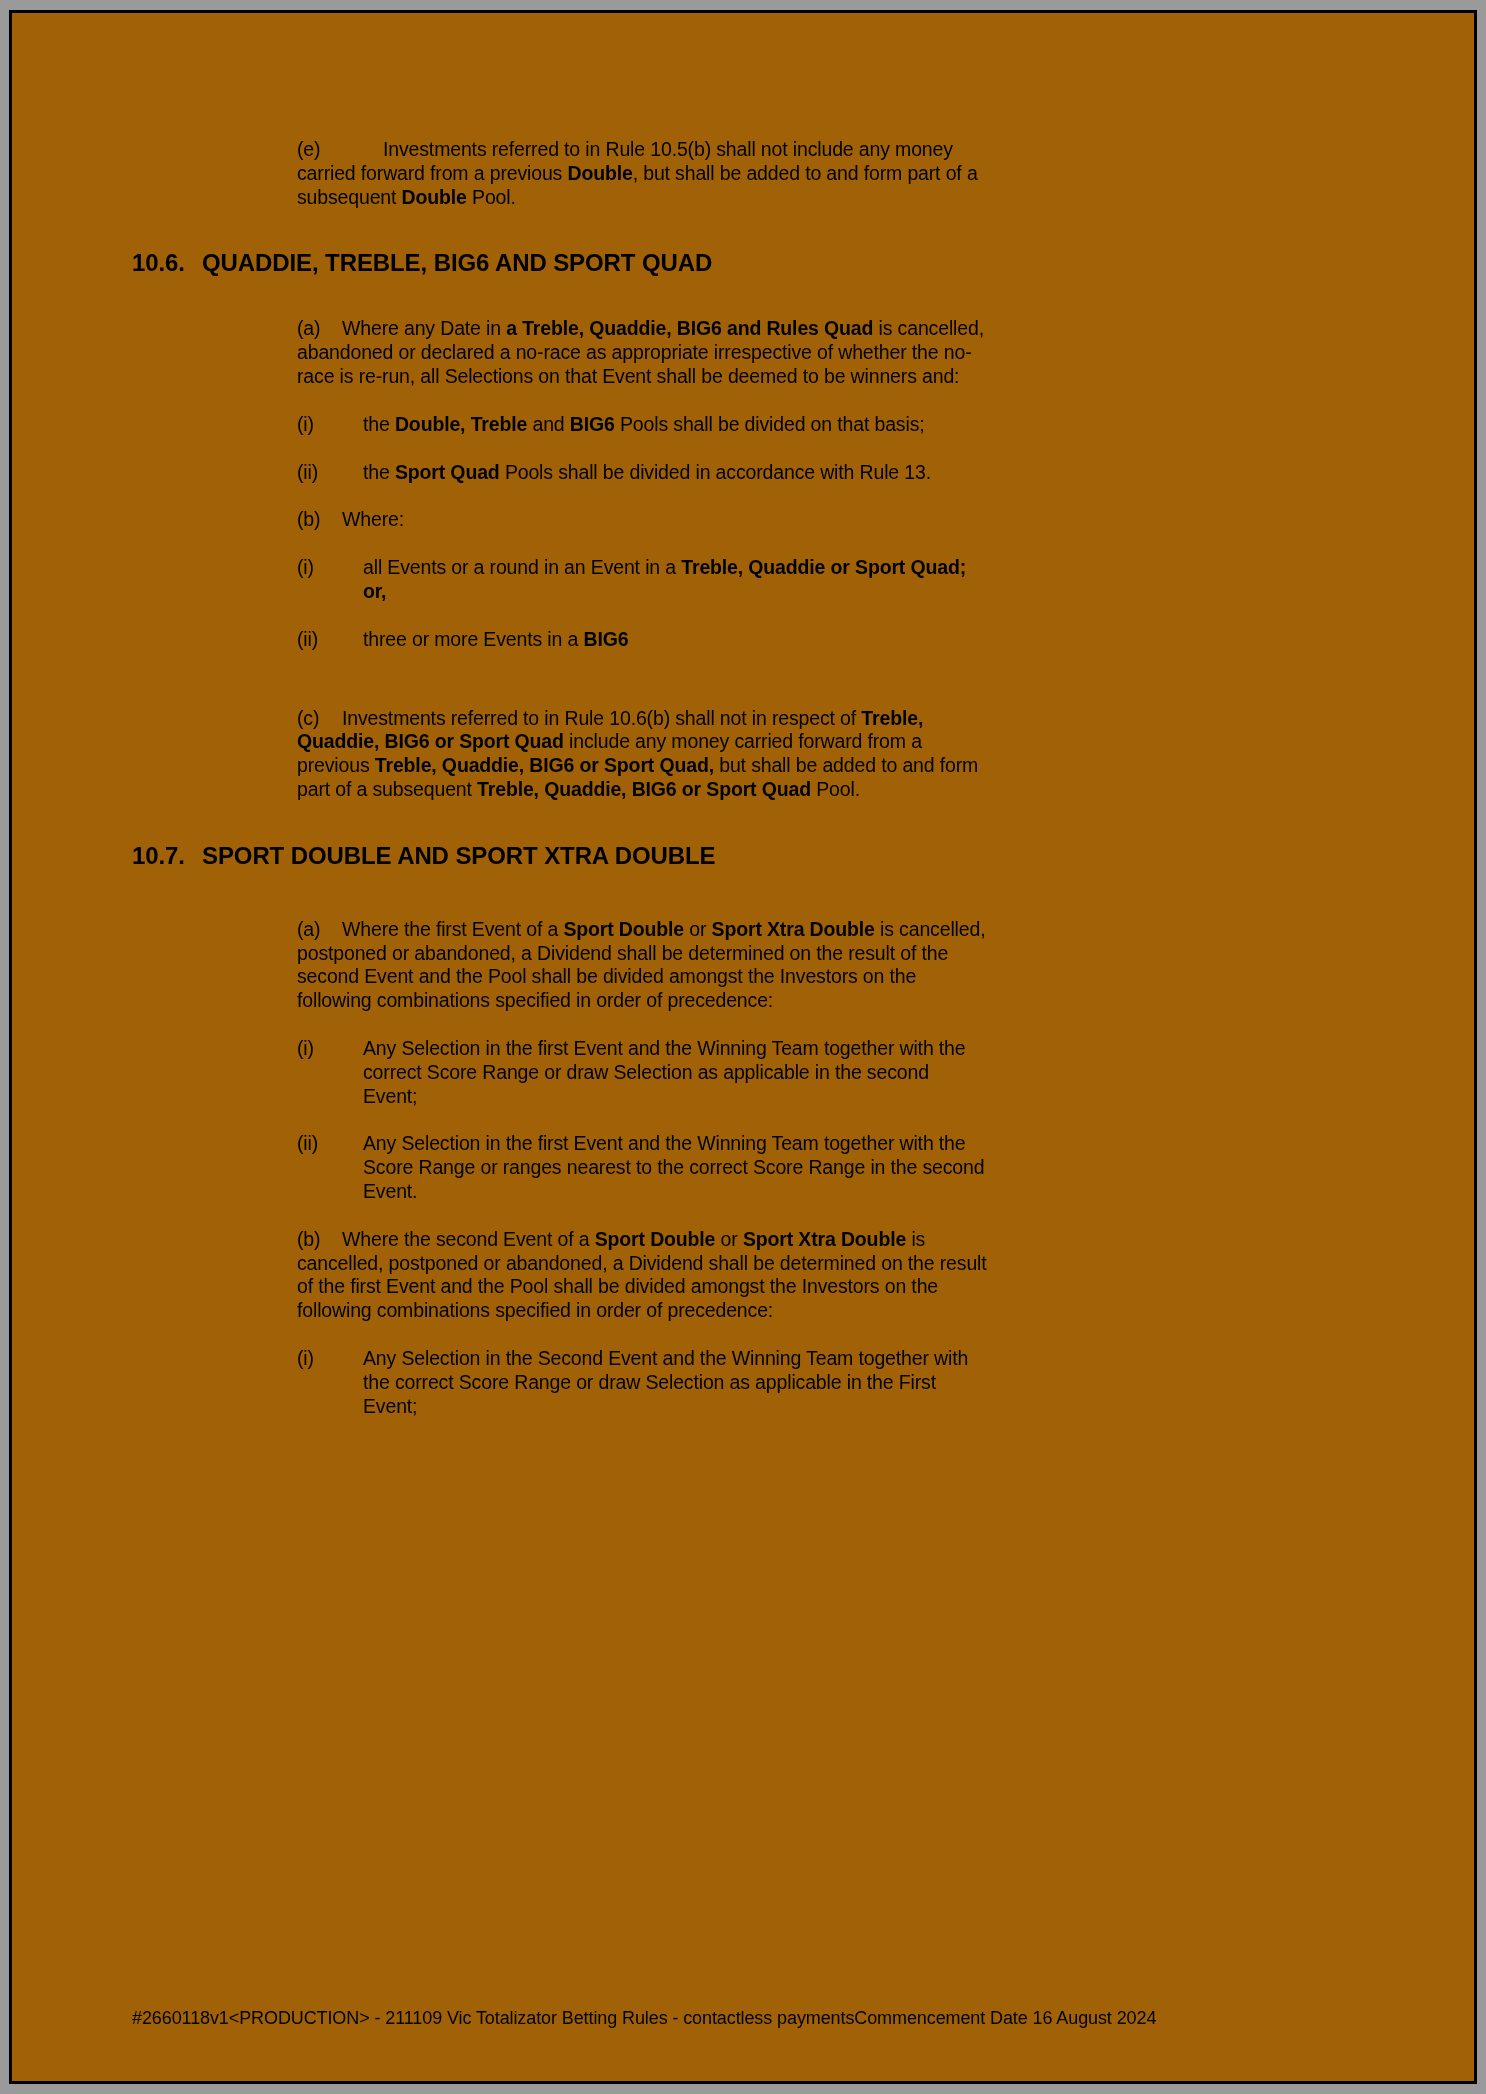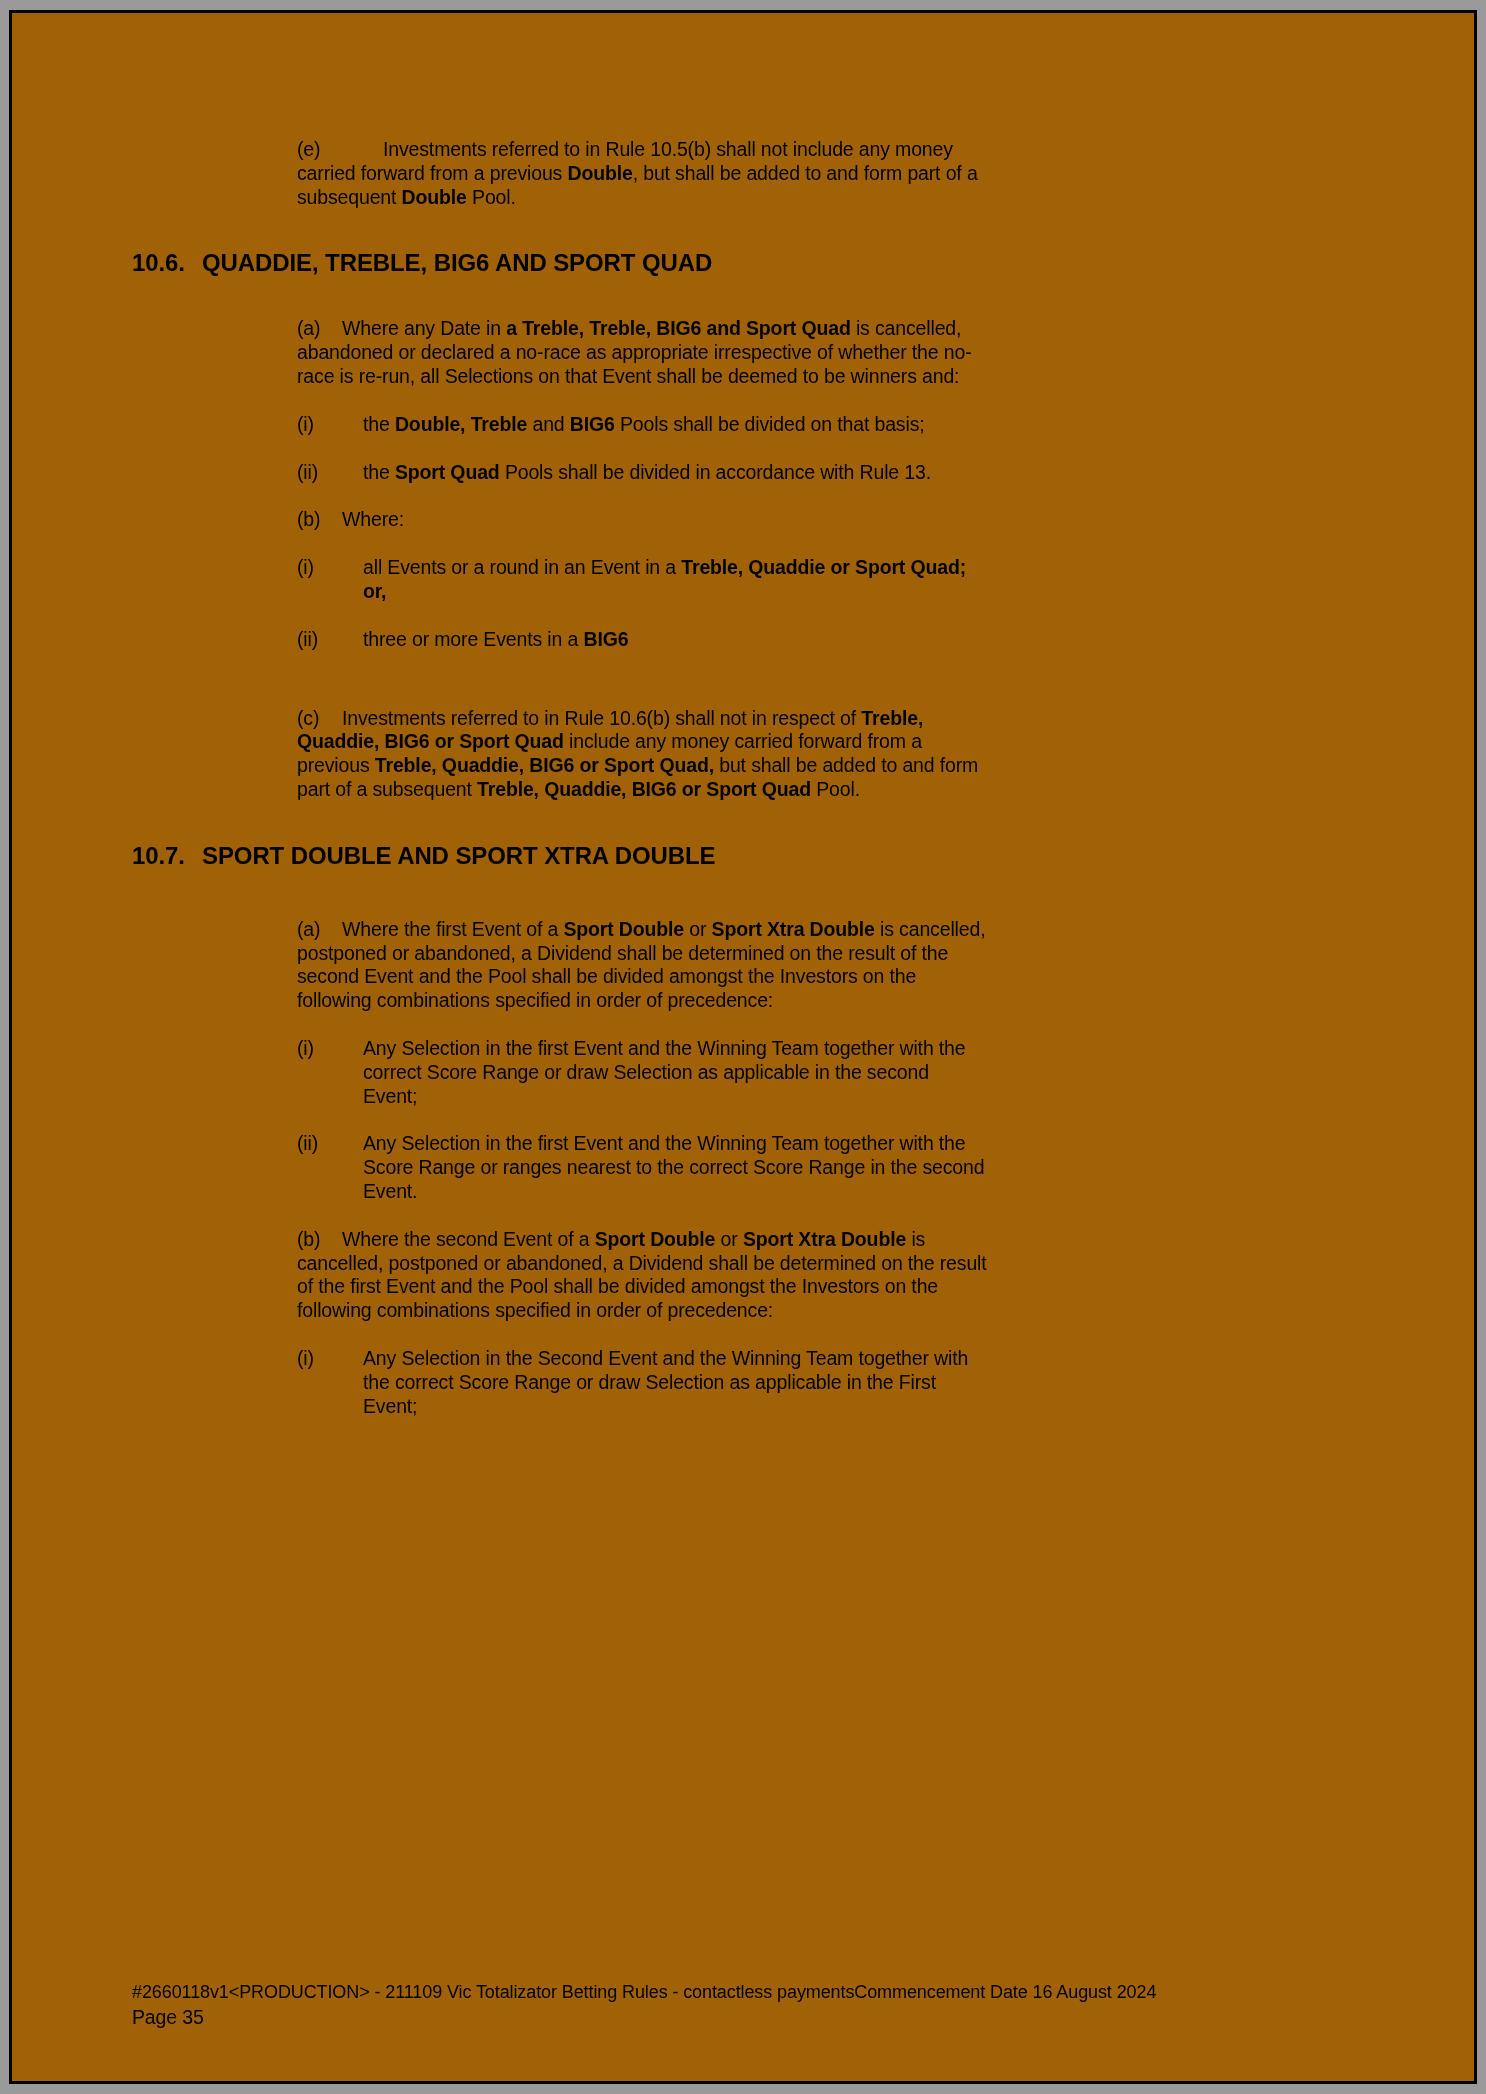--- a/index.html
+++ b/index.html
@@ -144,21 +144,21 @@
 
       <div class="sp-l"></div>
 
       <div class="clause-heading">
         <span class="num">10.6.</span>
         <span class="title">QUADDIE, TREBLE, BIG6 AND SPORT QUAD</span>
       </div>
 
       <div class="sp-l"></div>
 
-      <p class="para lvl-a"><span class="lbl a">(a)</span><span>Where any Date in </span><b>a Treble, Treble, BIG6 and Sport Quad</b><span> is cancelled, abandoned or declared a no-race as appropriate irrespective of whether the no-race is re-run, all Selections on that Event shall be deemed to be winners and:</span></p>
+      <p class="para lvl-a"><span class="lbl a">(a)</span><span>Where any Date in </span><b>a Treble, Quaddie, BIG6 and Rules Quad</b><span> is cancelled, abandoned or declared a no-race as appropriate irrespective of whether the no-race is re-run, all Selections on that Event shall be deemed to be winners and:</span></p>
 
       <div class="sp-s"></div>
 
       <div class="para lvl-i">
         <span class="marker">(i)</span>
         <span class="body"><span>the </span><b>Double, Treble</b><span> and </span><b>BIG6</b><span> Pools shall be divided on that basis;</span></span>
       </div>
 
       <div class="sp-s"></div>
 
@@ -228,17 +228,16 @@
         <span class="body">Any Selection in the Second Event and the Winning Team together with the correct Score Range or draw Selection as applicable in the First Event;</span>
       </div>
 
     </div>
 
     <div class="footer">
       <div class="footer-row">
         <span class="footer-left">#2660118v1&lt;PRODUCTION&gt; - 211109 Vic Totalizator Betting Rules - contactless payments</span>
         <span class="footer-right">Commencement Date 16 August 2024</span>
       </div>
-      <div class="page-number">Page 35</div>
     </div>
 
   </div>
 </div>
 
 </body></html>

